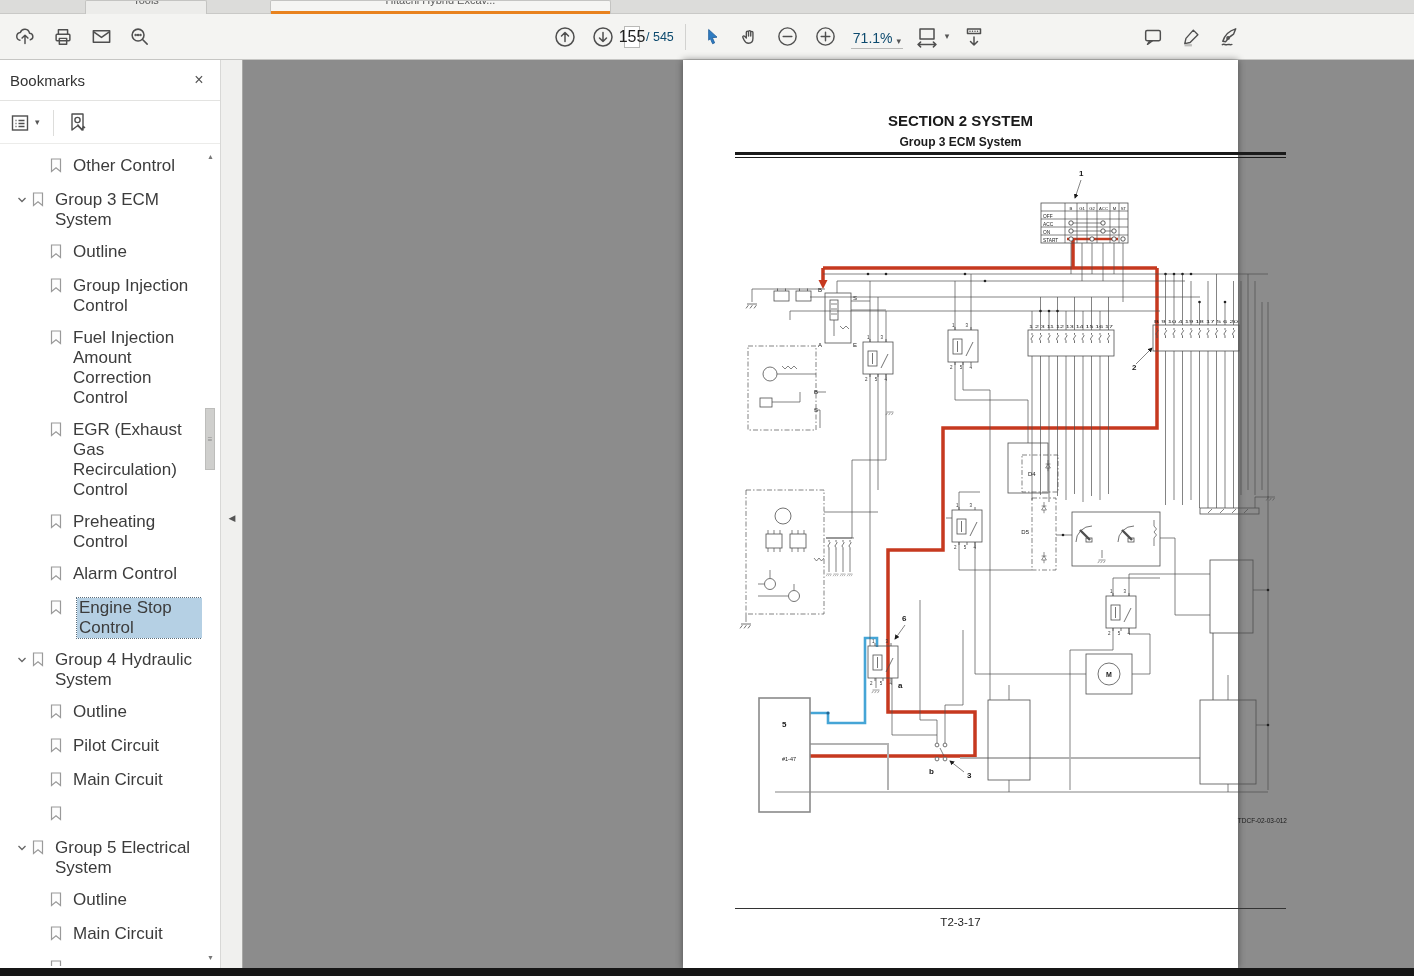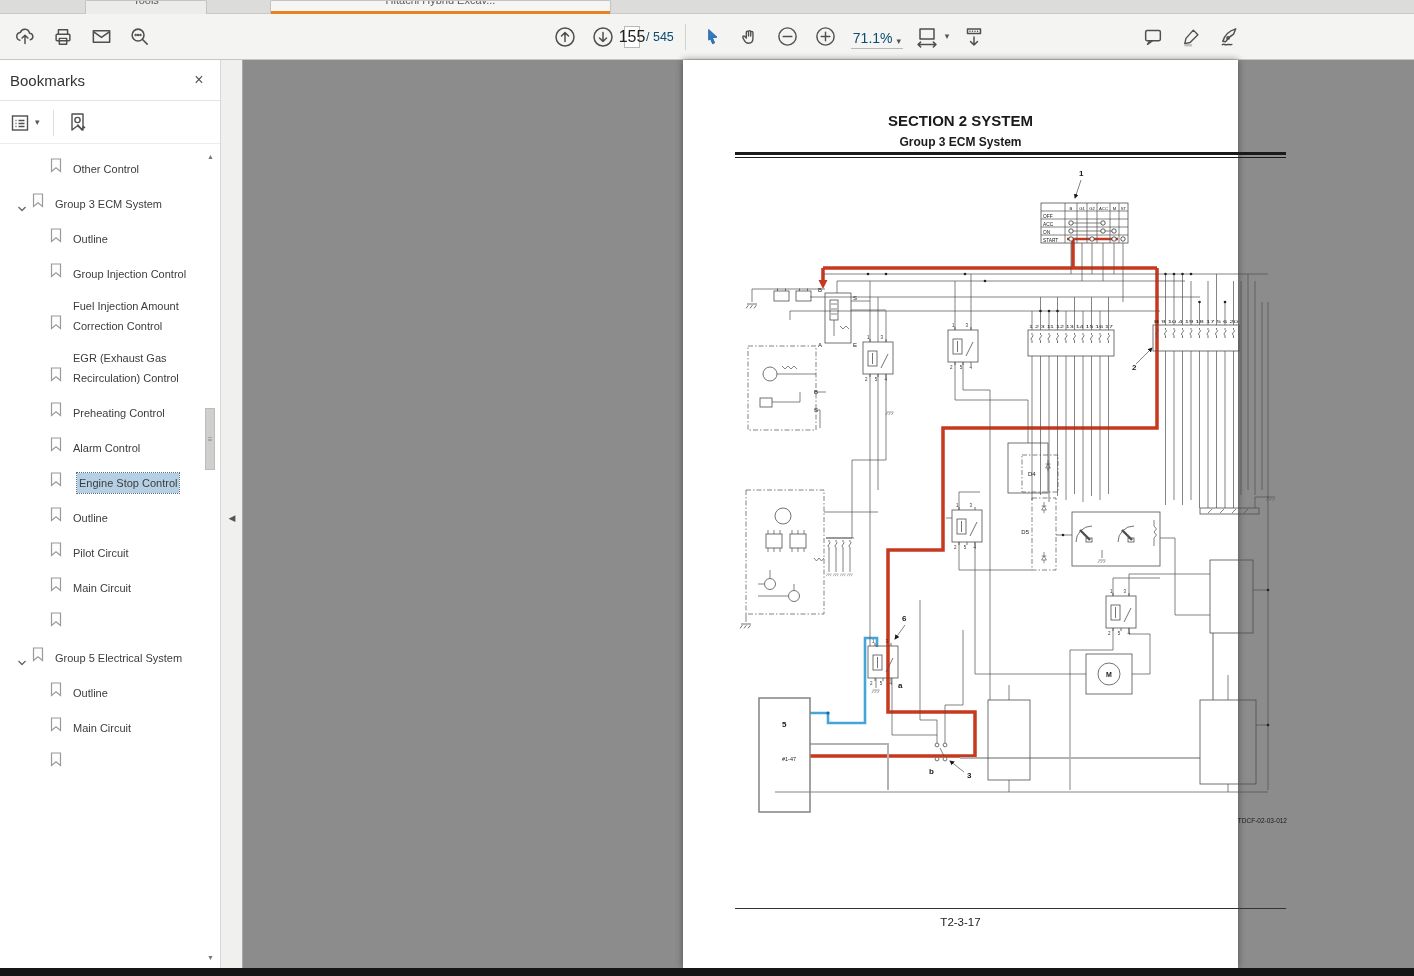--- a/index.html
+++ b/index.html
@@ -36,21 +36,21 @@
   
   .sidebar{position:absolute;top:60px;left:0;width:221px;height:908px;background:#fff;border-right:1px solid #d8d8d6}
   .sb-header{position:absolute;top:0;left:0;width:100%;height:41px;display:flex;align-items:center;padding:0 10px;border-bottom:1px solid #e3e3e1}
   .sb-title{font-size:15px;color:#333;flex:1}
   .sb-close{font-size:16px;color:#555;width:22px;height:22px;display:flex;align-items:center;justify-content:center;cursor:default}
   .sb-tools{position:absolute;top:42px;left:0;width:100%;height:42px;display:flex;align-items:center;padding:0 6px;border-bottom:1px solid #eceern}
   .sb-tools{border-bottom:1px solid #ececea}
   .sb-tbtn{display:flex;align-items:center;color:#4f4f4f;padding:4px 5px}
   .sb-tsep{width:1px;height:26px;background:#dddddb;margin:0 8px}
   .bm-list{position:absolute;top:88px;left:0;width:202px;height:818px;overflow:hidden;padding-top:8px}
-  .bm-row{display:flex;align-items:flex-end;margin-bottom:12px;font-size:11px;color:#3c3c3c;line-height:20px}
+  .bm-row{display:flex;align-items:flex-start;margin-bottom:12px;font-size:17px;color:#3c3c3c;line-height:20px}
   .bm-row.lvl1{padding-left:12px}
   .bm-row.lvl2{padding-left:50px}
   .bm-chev{width:20px;display:flex;justify-content:center;margin-top:5px;flex:none}
   .bm-ic{width:14px;margin-top:2px;flex:none}
   .bm-label{display:inline-block;margin-left:9px;max-width:125px}
   .bm-row.lvl1 .bm-label{max-width:150px}
   .bm-row.sel .bm-label{background:var(--sel);outline:1px dotted #5c6e7c;padding:0 2px;margin-left:13px}
   
   .sb-scroll{position:absolute;top:88px;right:3px;width:13px;height:818px}
   .sb-arrow{position:absolute;left:0;width:13px;height:13px;font-size:7px;color:#777;display:flex;align-items:center;justify-content:center}
@@ -290,20 +290,31 @@
             <path d="M1.5 1h9v12.5L6 9.8 1.5 13.5z" fill="#fdfdfd" stroke="#9a9a9a" stroke-width="1.2"></path>
           </svg></span>
         <span class="bm-label">Alarm Control</span>
       </div>
       <div class="bm-row lvl2 sel">
         <span class="bm-ic"><svg width="12" height="15" viewBox="0 0 12 15">
             <path d="M1.5 1h9v12.5L6 9.8 1.5 13.5z" fill="#fdfdfd" stroke="#9a9a9a" stroke-width="1.2"></path>
           </svg></span>
         <span class="bm-label">Engine Stop Control</span>
       </div>
+      <div class="bm-row lvl1">
+        <span class="bm-chev">
+          <svg width="10" height="10" viewBox="0 0 10 10">
+            <polyline points="1.5,3 5,6.5 8.5,3" fill="none" stroke="#666" stroke-width="1.3"></polyline>
+          </svg>
+        </span>
+        <span class="bm-ic"><svg width="12" height="15" viewBox="0 0 12 15">
+            <path d="M1.5 1h9v12.5L6 9.8 1.5 13.5z" fill="#fdfdfd" stroke="#9a9a9a" stroke-width="1.2"></path>
+          </svg></span>
+        <span class="bm-label">Group 4 Hydraulic System</span>
+      </div>
       <div class="bm-row lvl2">
         <span class="bm-ic"><svg width="12" height="15" viewBox="0 0 12 15">
             <path d="M1.5 1h9v12.5L6 9.8 1.5 13.5z" fill="#fdfdfd" stroke="#9a9a9a" stroke-width="1.2"></path>
           </svg></span>
         <span class="bm-label">Outline</span>
       </div>
       <div class="bm-row lvl2">
         <span class="bm-ic"><svg width="12" height="15" viewBox="0 0 12 15">
             <path d="M1.5 1h9v12.5L6 9.8 1.5 13.5z" fill="#fdfdfd" stroke="#9a9a9a" stroke-width="1.2"></path>
           </svg></span>

